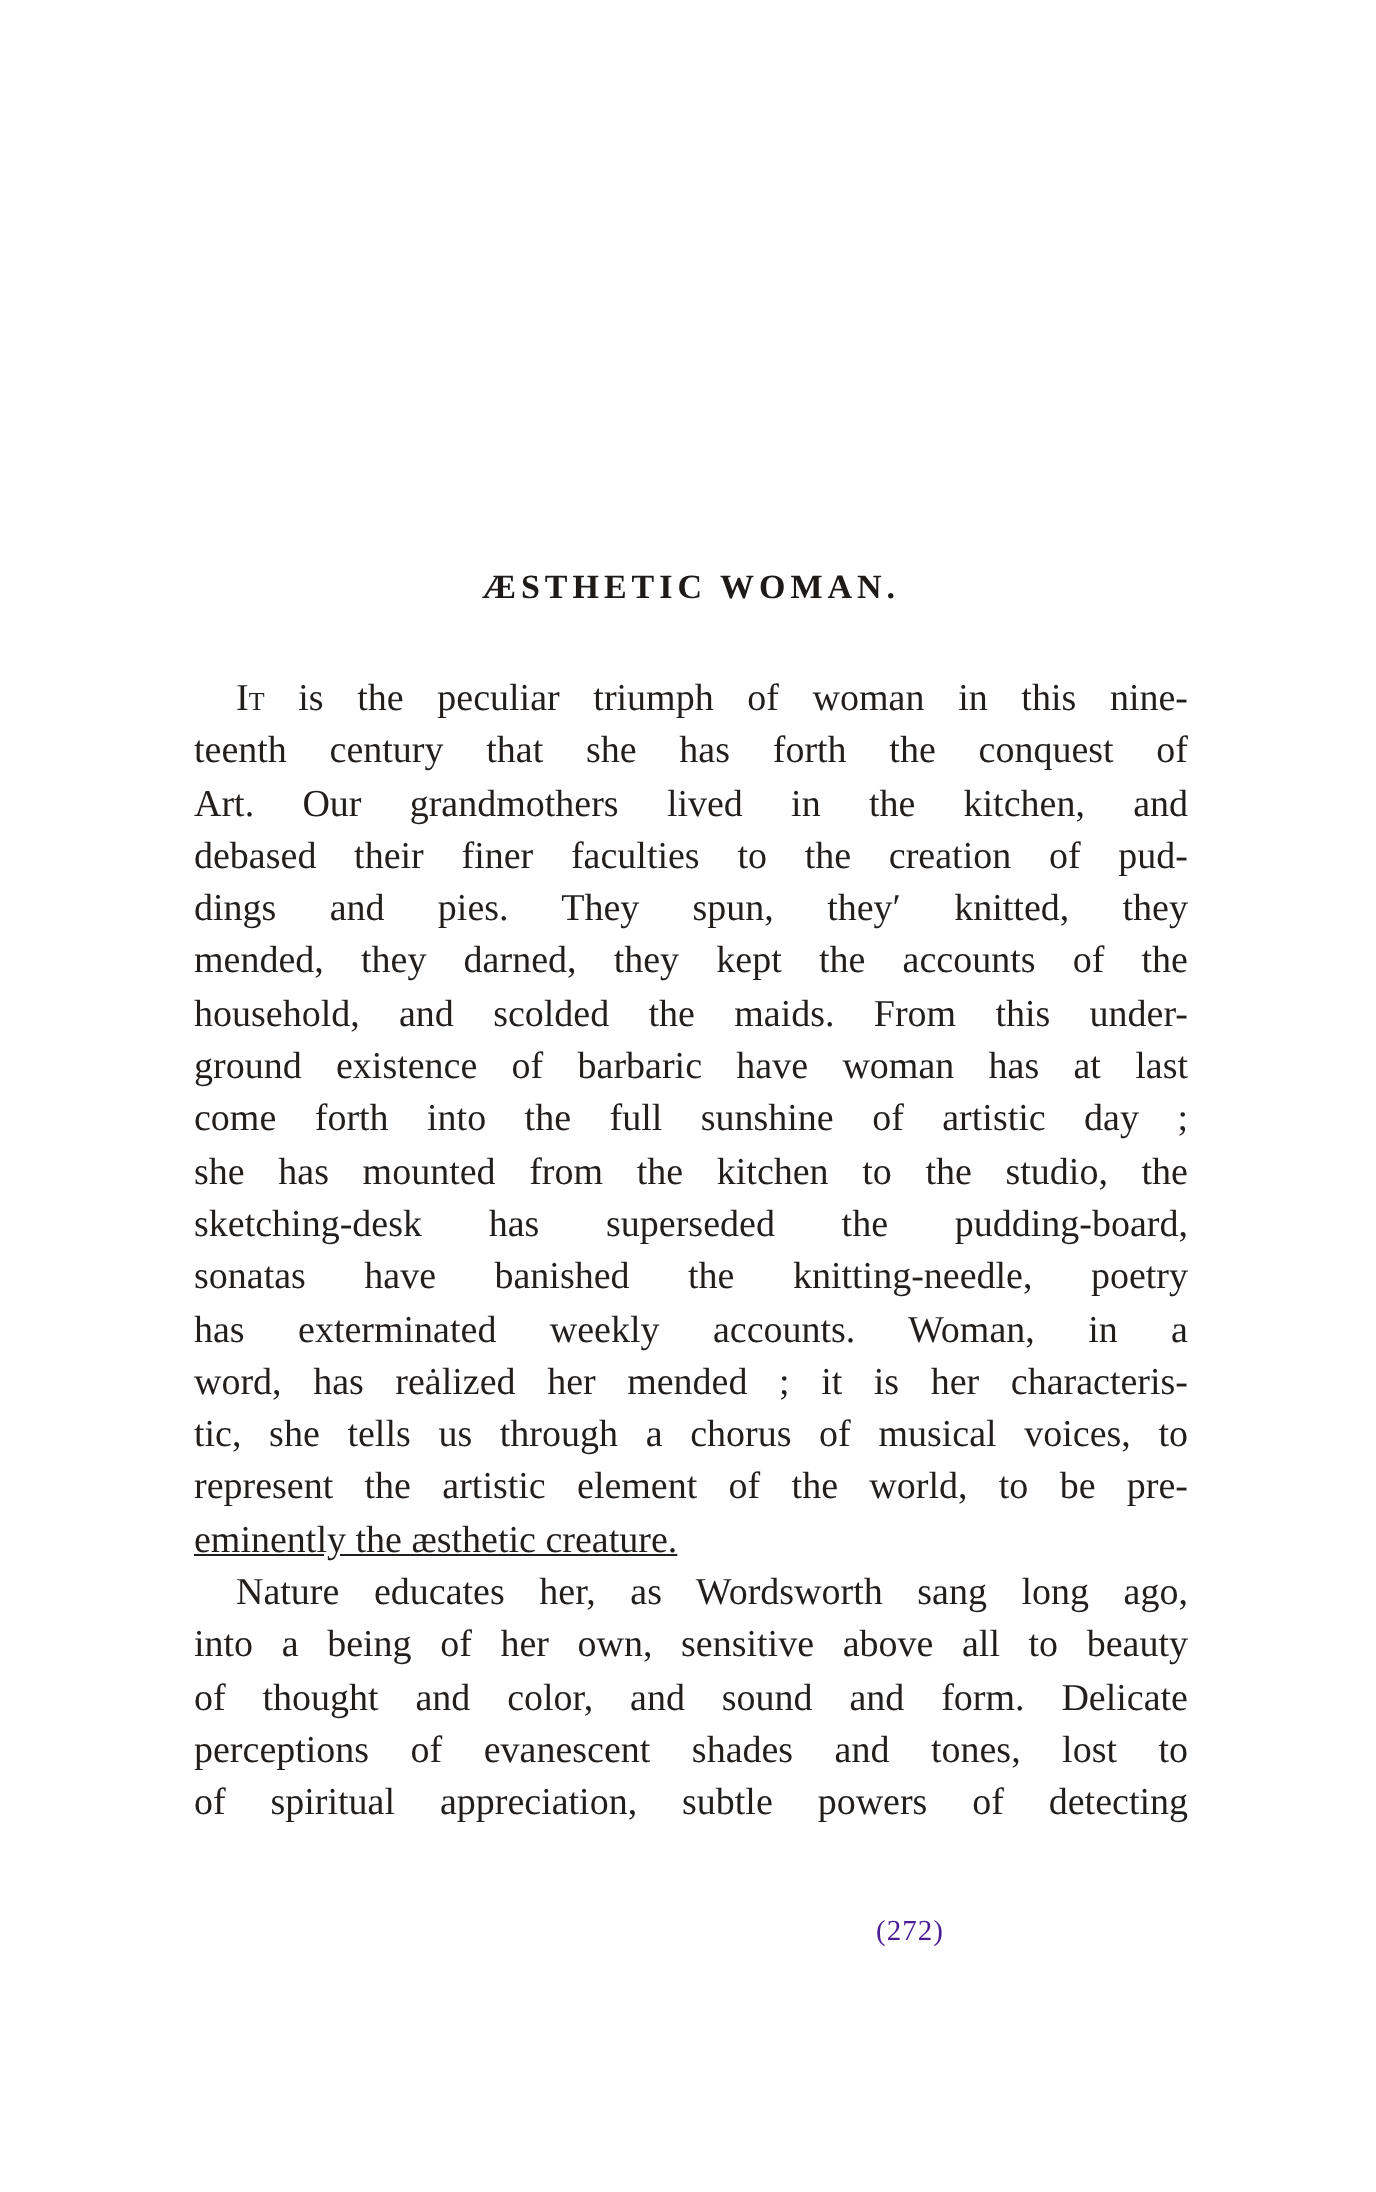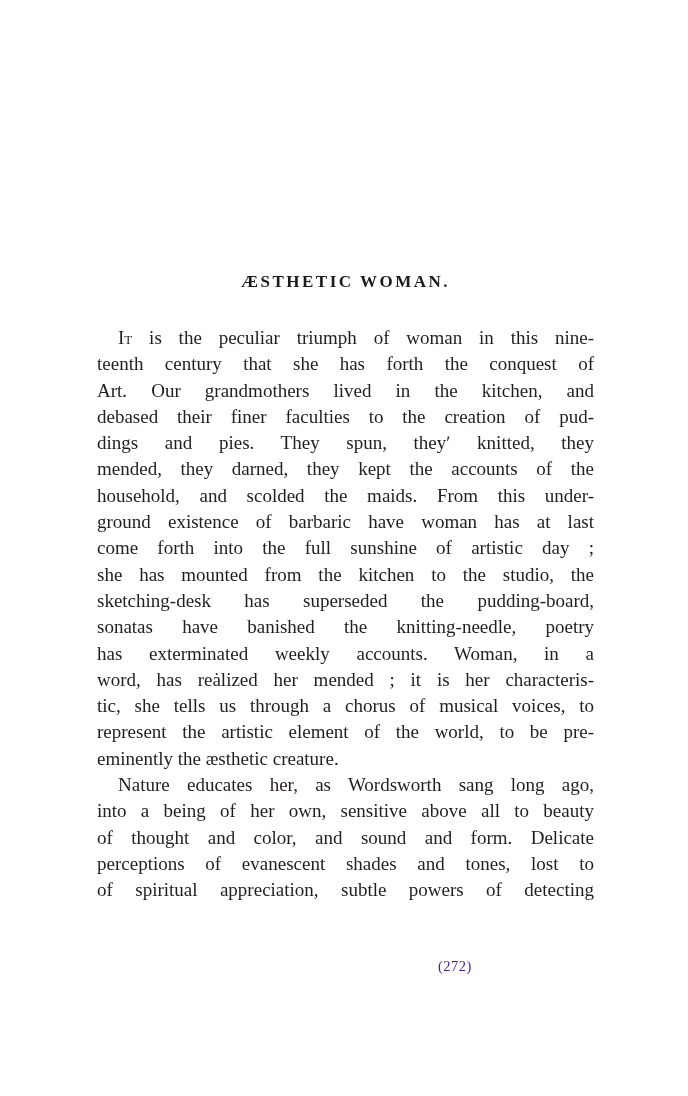--- a/index.html
+++ b/index.html
@@ -12,21 +12,21 @@
     width: 688px;
     height: 1096px;
     background: #ffffff;
     overflow: hidden;
     font-family: "Liberation Serif", "DejaVu Serif", serif;
     color: #221e1c;
   }
   .text-block {
     position: absolute;
     left: 97px;
-    top: 272px;
+    top: 284px;
     width: 497px;
   }
   .chapter-title {
     text-align: center;
     font-size: 17px;
     font-weight: 700;
     letter-spacing: 2.5px;
     color: #1d1a18;
     white-space: nowrap;
   }
@@ -42,20 +42,21 @@
   .line {
     text-align: justify;
     text-align-last: justify;
     white-space: nowrap;
   }
   .line.indent {
     text-indent: 21px;
   }
   .line.last {
     text-align-last: left;
+    text-decoration: underline;
   }
   .sc {
     font-variant: small-caps;
   }
   .page-number {
     position: absolute;
     left: 438px;
     top: 958px;
     font-size: 14.5px;
     letter-spacing: 0.5px;

